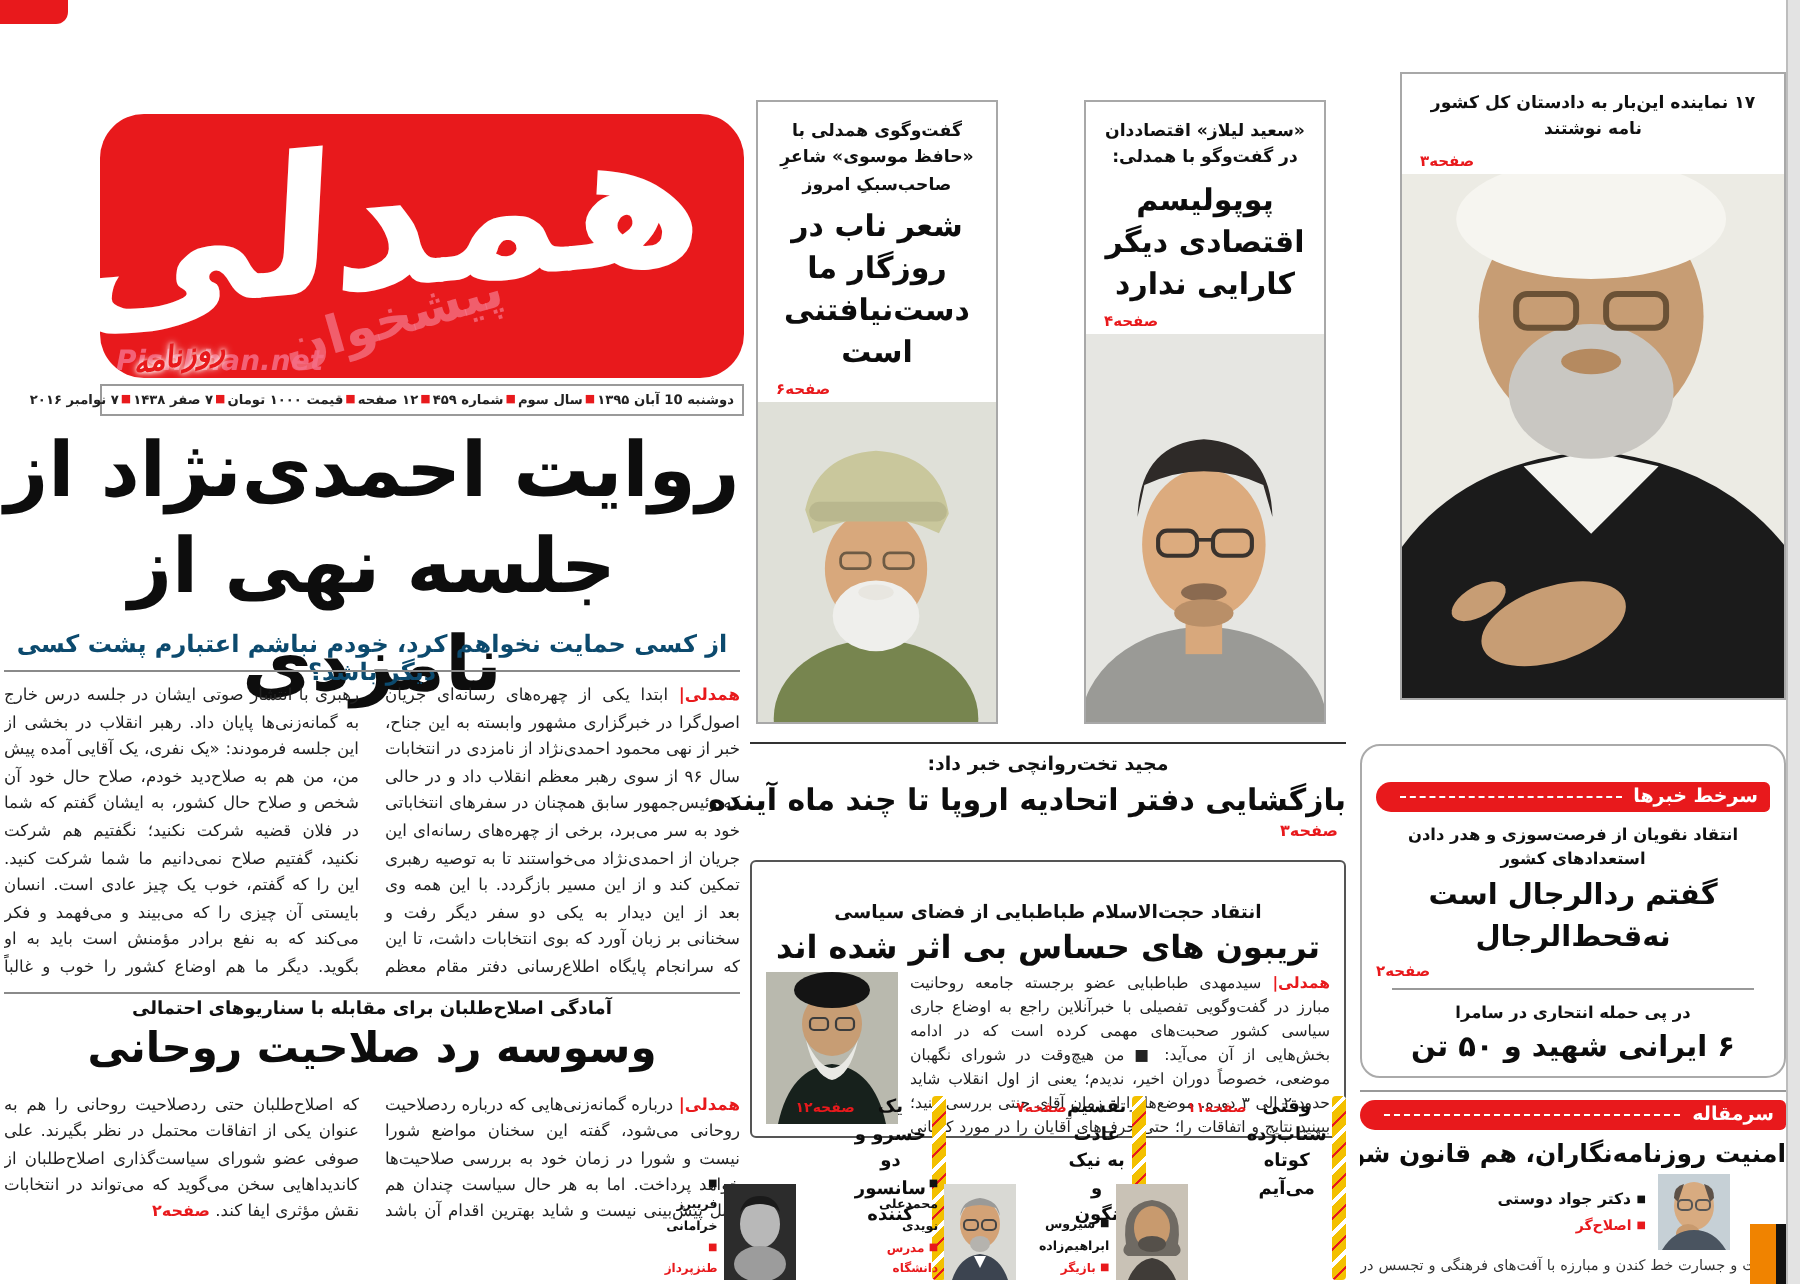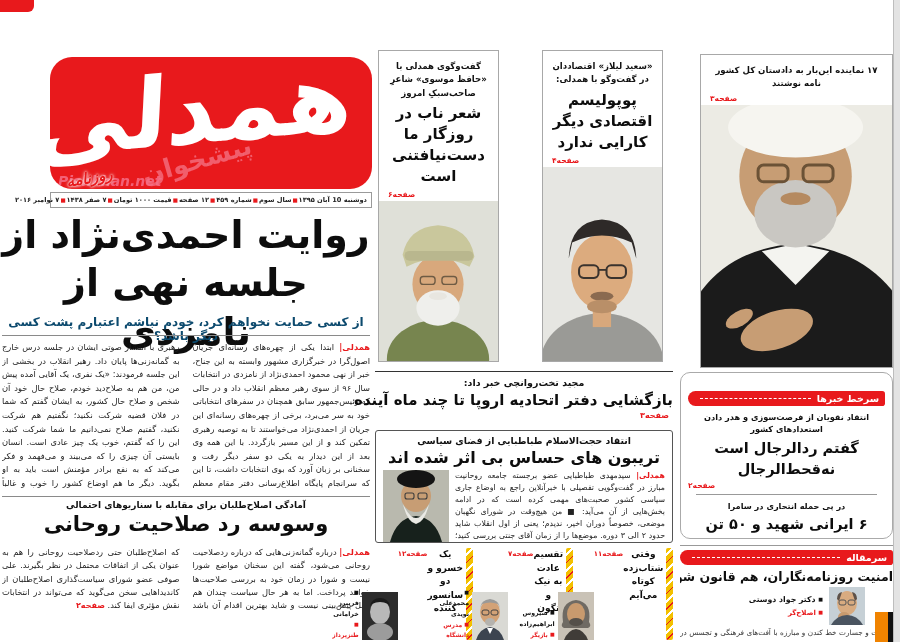--- a/index.html
+++ b/index.html
@@ -29,33 +29,33 @@
   #lead-body{right:530px;top:341px;width:368px;height:152px;font-size:8.3px;line-height:1.64;column-count:2;column-gap:13px;}
   #rule2{right:530px;top:496px;width:368px;}
   #rouhani-kicker{right:528px;top:500px;width:372px;font-size:9px;}
   #rouhani-title{right:528px;top:512px;width:372px;font-size:21px;white-space:nowrap;}
   #rouhani-body{right:530px;top:546px;width:368px;height:93px;font-size:8.3px;line-height:1.6;column-count:2;column-gap:13px;}
   .leadin{color:#e8191c;font-weight:bold;}
   
   .card{border:1px solid #a8a8a8;border-radius:0;overflow:hidden;background:#fff;display:flex;flex-direction:column;box-sizing:border-box;}
   #card-1{left:378px;top:50px;width:121px;height:312px;}
   #card-2{left:542px;top:50px;width:121px;height:312px;}
-  #card-3{left:700px;top:54px;width:193px;height:314px;}
+  #card-3{left:700px;top:36px;width:193px;height:314px;}
   .card .kicker{font-size:8.6px;line-height:1.55;padding:9px 6px 0 6px;}
   .card .hl{font-size:15px;line-height:1.4;margin-top:3px;padding:0 4px;}
   #card-3 .hl{font-size:19px;}
   .card .pageref{text-align:left;padding:3px 9px 2px 9px;font-size:7.5px;}
   .card-photo{flex:1;position:relative;background:#e2e2dd;}
   .card-photo svg{position:absolute;inset:0;width:100%;height:100%;}
   
   #eu-sec{left:375px;top:371px;width:298px;border-top:1.5px solid #333;padding-top:5px;box-sizing:border-box;}
   #eu-kicker{font-size:9.5px;}
   #eu-hl{font-size:15px;white-space:nowrap;margin-top:3px;}
   #eu-page{display:block;text-align:right;padding-right:4px;margin-top:2px;}
-  #tribune-box{left:375px;top:430px;width:298px;height:113px;border:1.5px solid #555;border-radius:3px;padding:4px 7px;box-sizing:border-box;overflow:hidden;}
+  #tribune-box{left:375px;top:430px;width:298px;height:139px;border:1.5px solid #555;border-radius:3px;padding:20px 7px;box-sizing:border-box;overflow:hidden;}
   #tribune-kicker{font-size:9.3px;}
   #tribune-hl{font-size:16px;margin-top:2px;white-space:nowrap;text-align:center;}
   #tribune-body{font-size:7.8px;line-height:1.55;margin-top:3px;}
   #tribune-photo{float:left;width:66px;height:76px;margin-right:6px;margin-bottom:2px;background:#ddd;position:relative;overflow:hidden;}
   #tribune-photo svg{position:absolute;inset:0;}
   
   #mini-row{left:375px;top:548px;width:298px;height:92px;display:flex;flex-direction:row;justify-content:space-between;direction:ltr;}
   .stripe{width:7px;height:92px;background:repeating-linear-gradient(135deg,#f3c000 0 4px,#ffffff 4px 6px,#f3c000 6px 10px,#e8191c 10px 11px);border-radius:2px;}
   .mini{width:88px;display:flex;flex-direction:row;direction:rtl;}
   .mini .hl{font-size:9px;line-height:1.5;}

